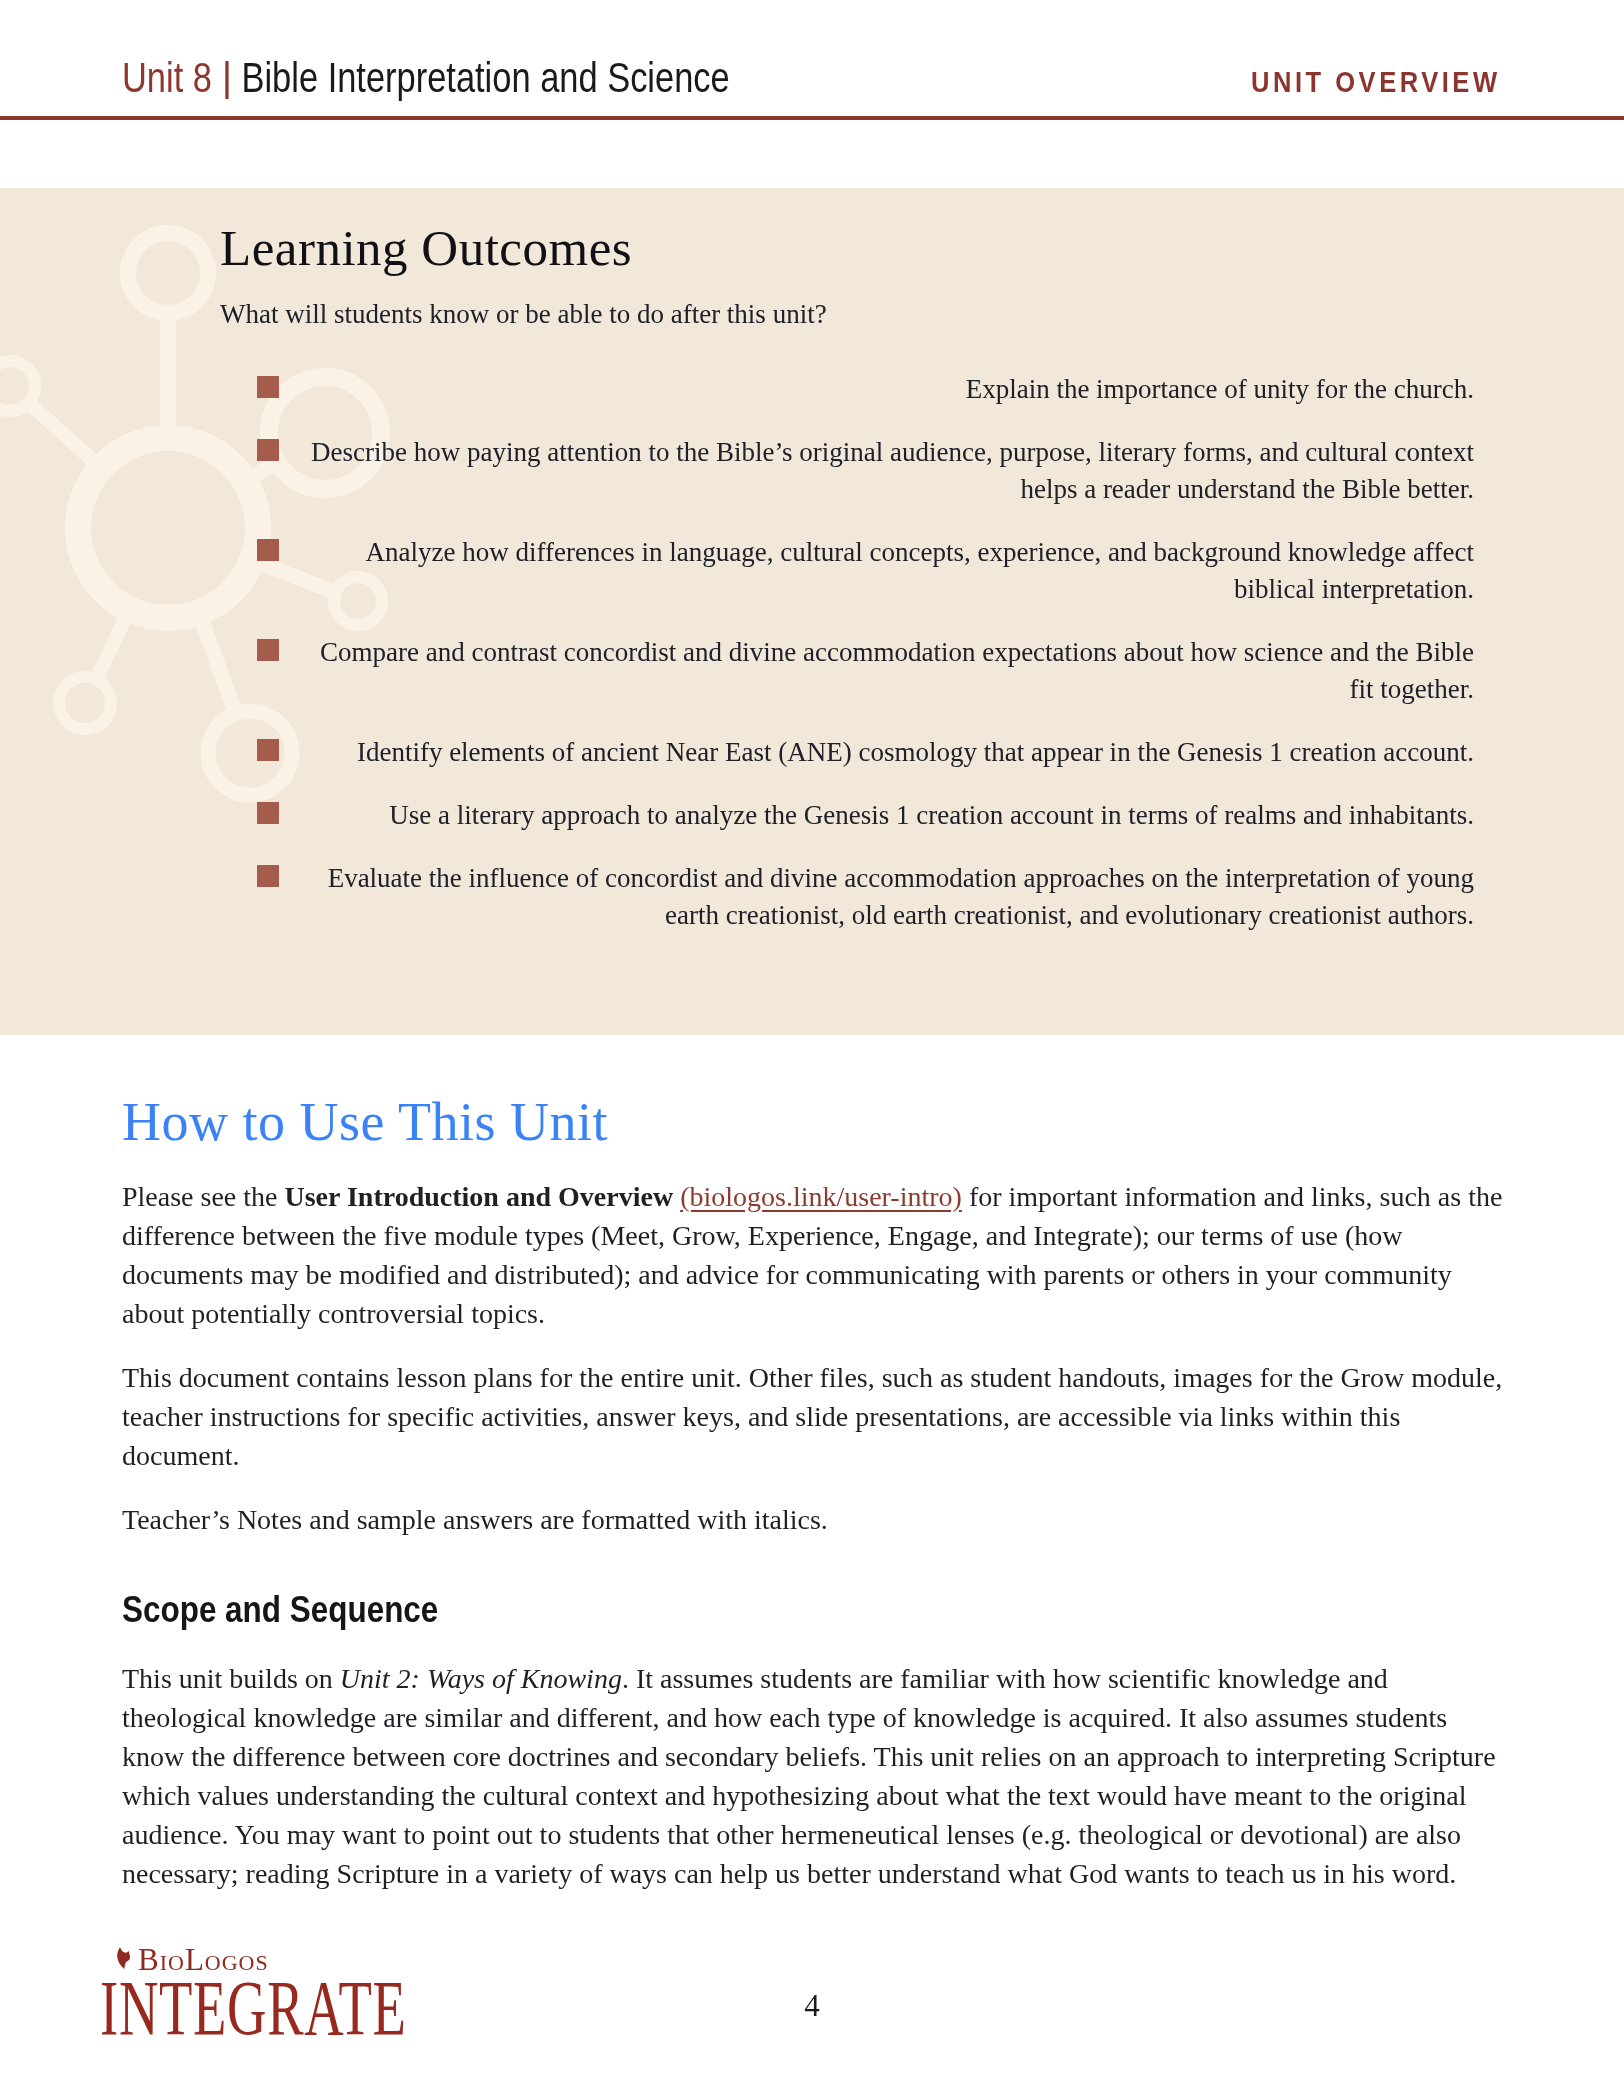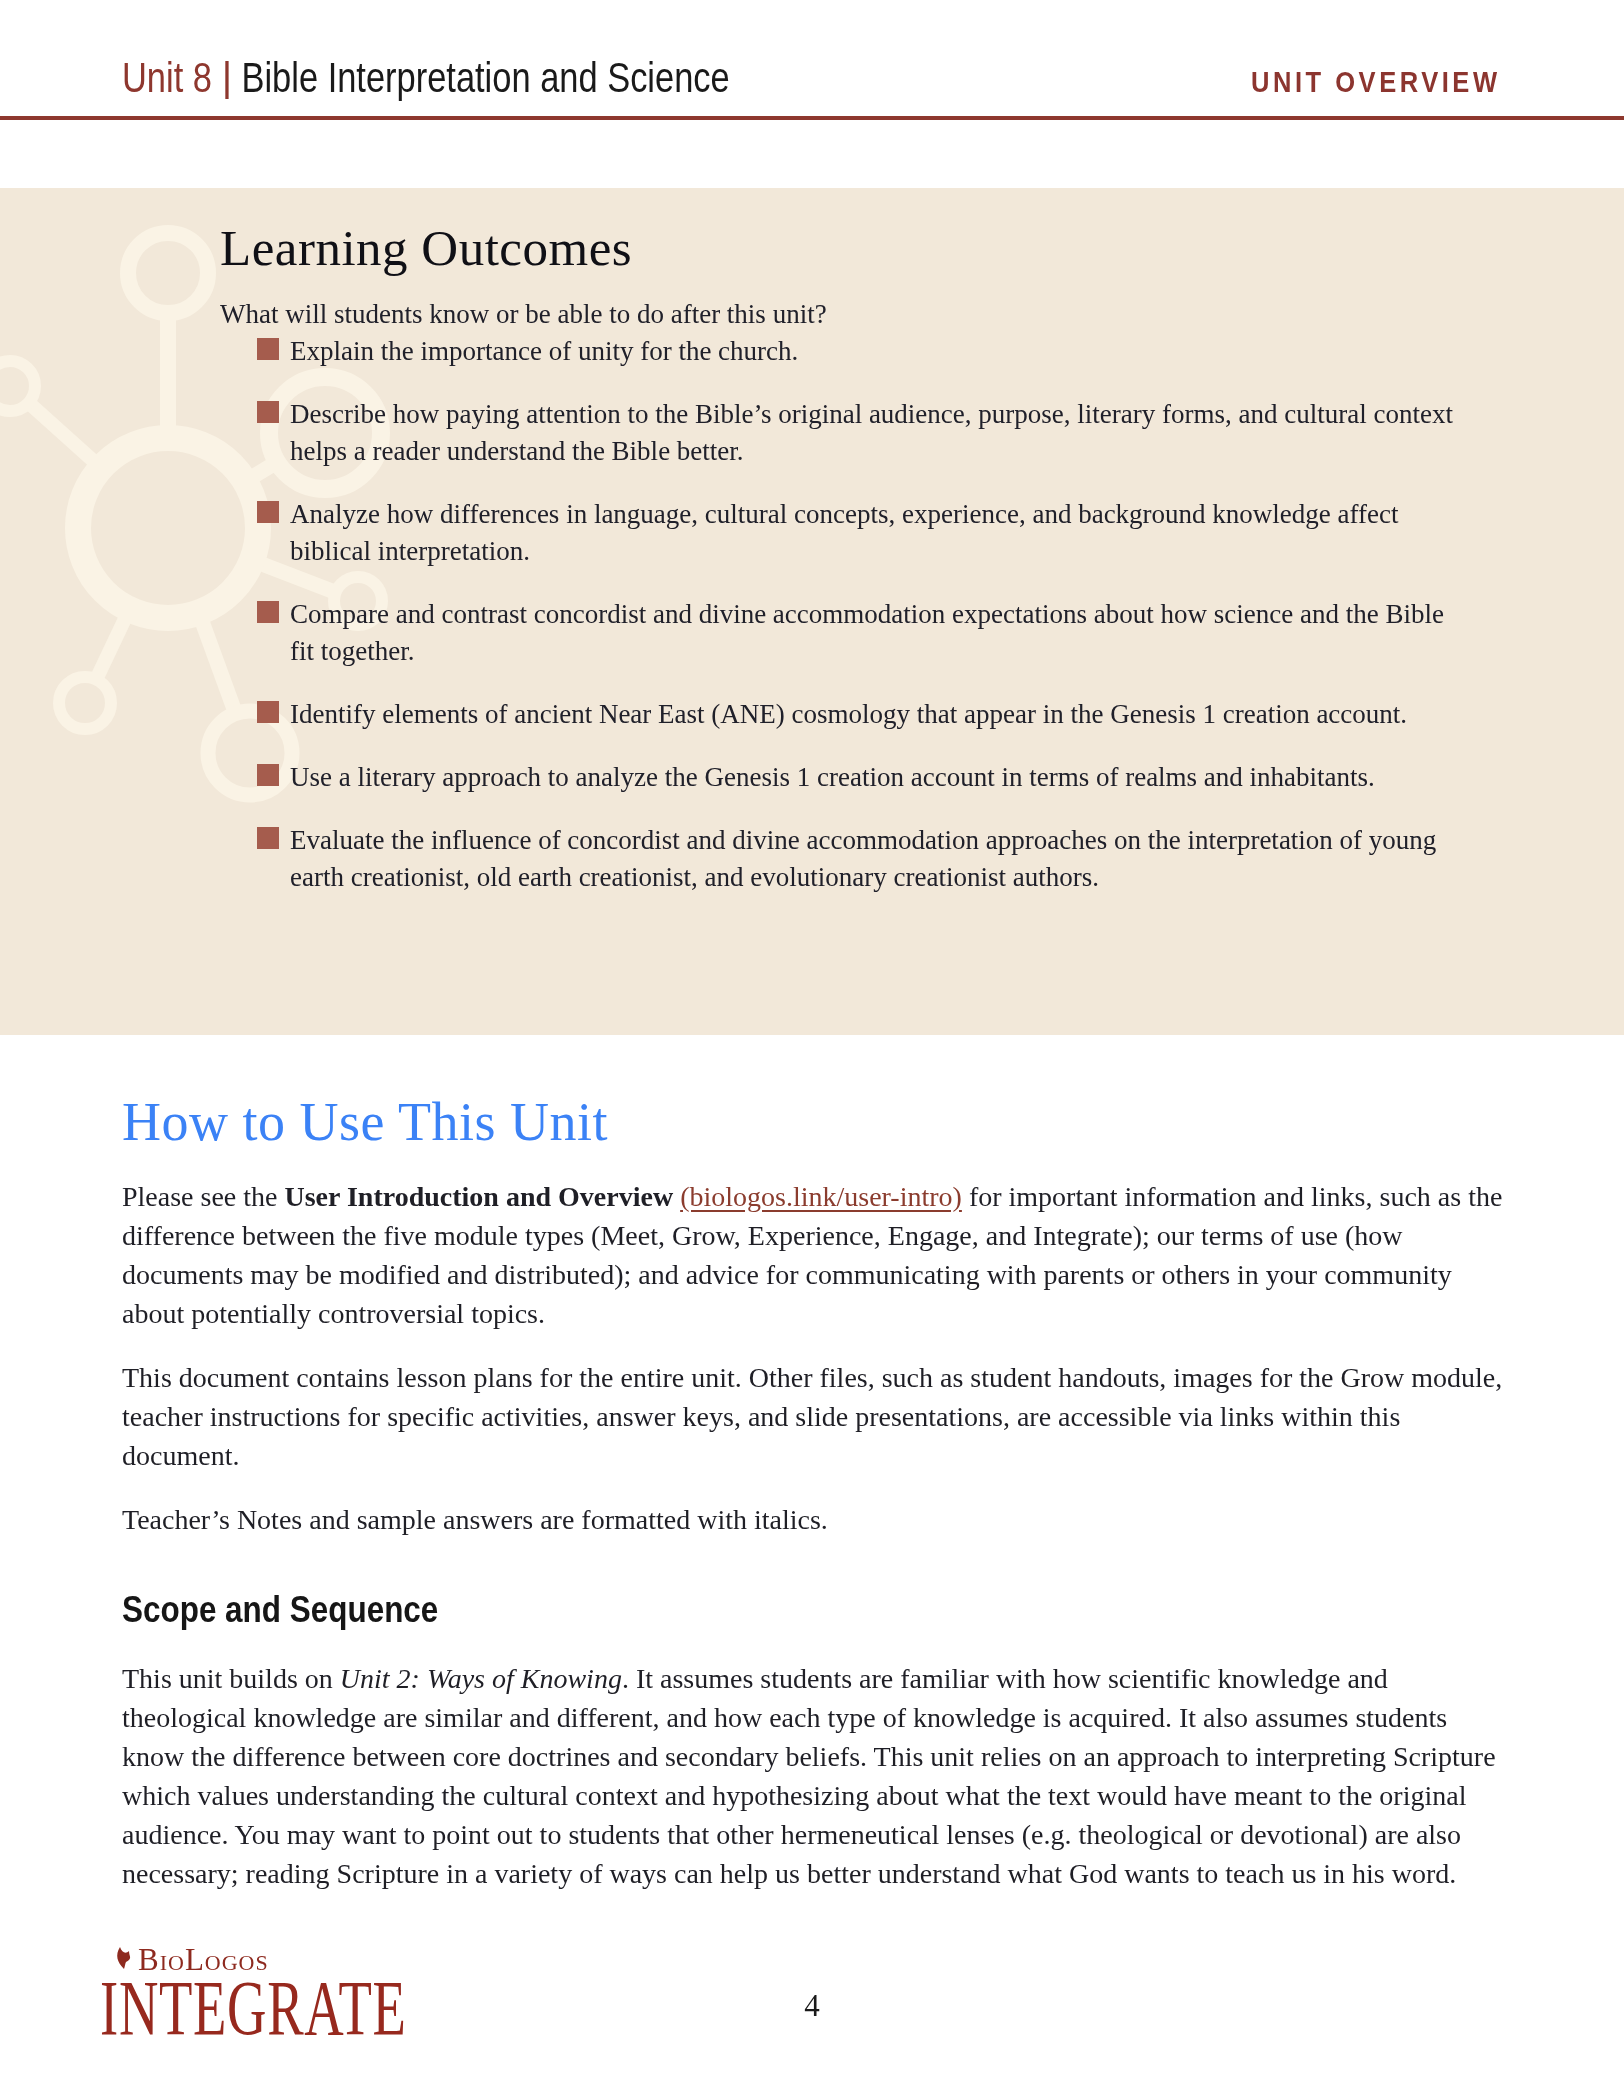--- a/index.html
+++ b/index.html
@@ -87,20 +87,22 @@
     line-height: 1.05;
   }
   .outcomes-subtitle {
     margin-top: 20px;
     font-size: 27px;
     line-height: 37px;
     color: #20202a;
   }
   .outcomes-list {
     list-style: none;
+    margin-top: 38px;
+    text-align: right;
   }
   .outcomes-list li {
     position: relative;
     padding-left: 70px;
     margin-bottom: 26px;
     font-size: 27px;
     line-height: 37px;
     color: #20202a;
   }
   .bullet-square {

